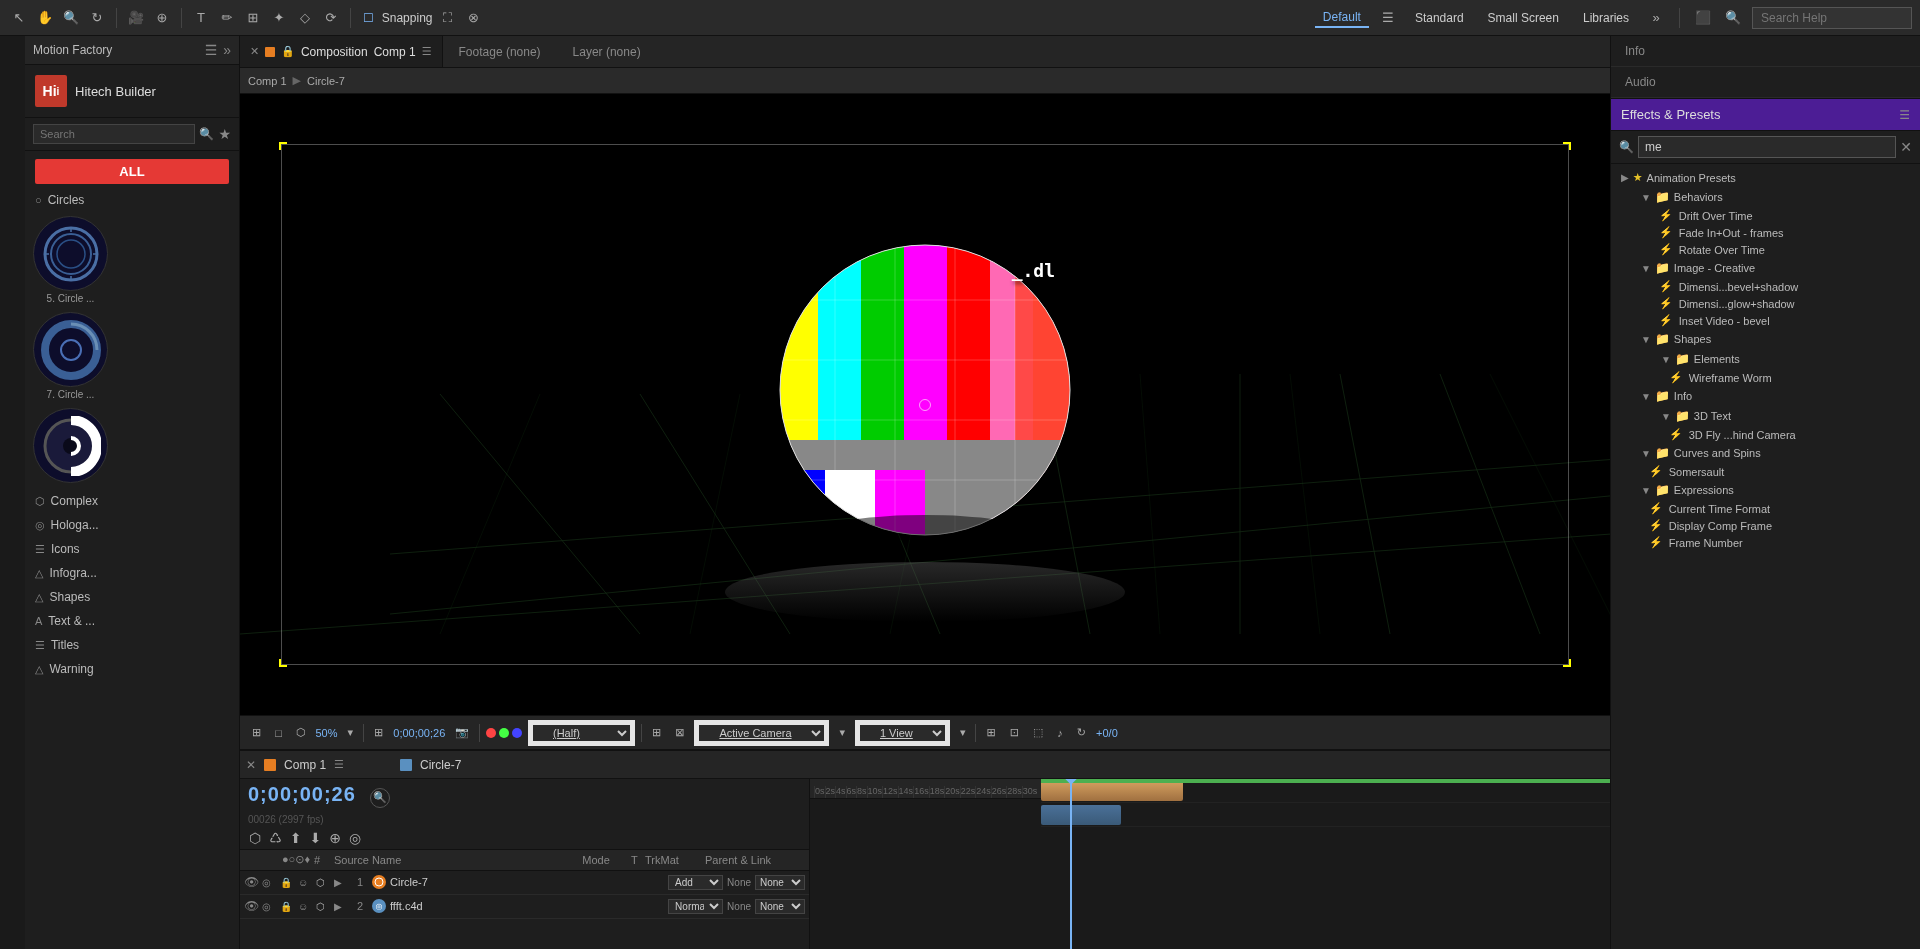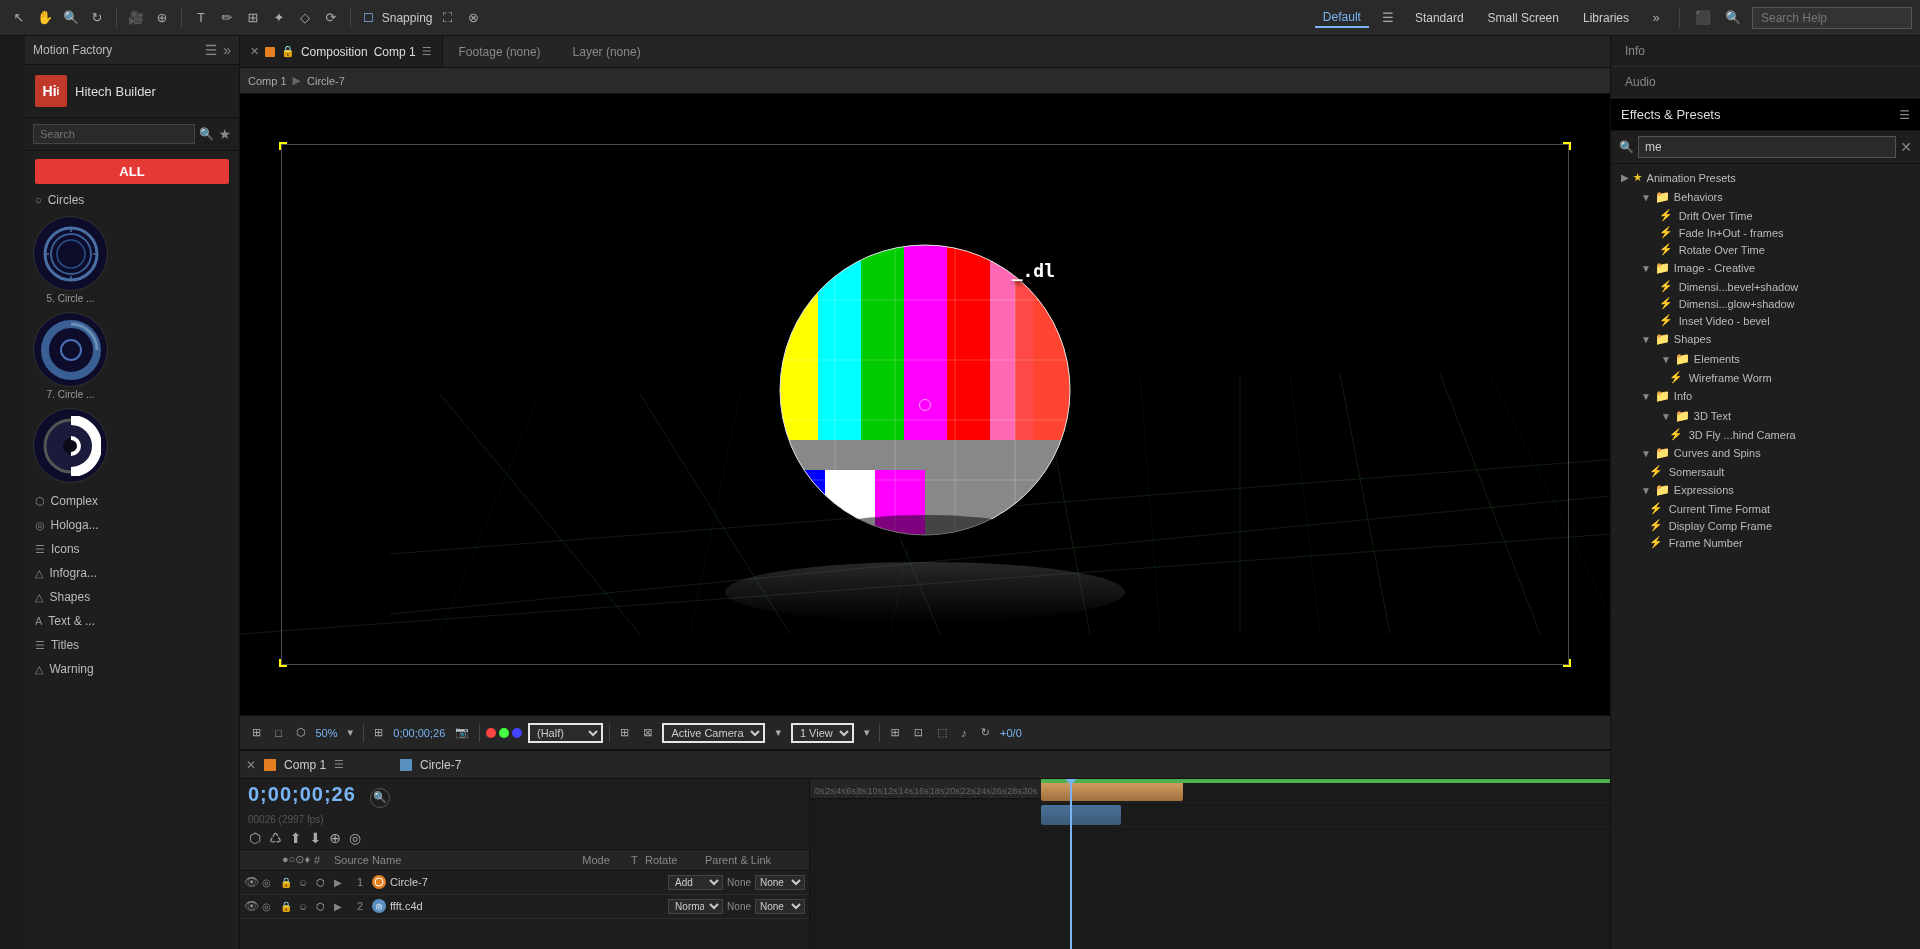--- a/index.html
+++ b/index.html
@@ -283,24 +283,25 @@
       background: none;
       border: none;
       color: #aaa;
       cursor: pointer;
       padding: 2px 4px;
       font-size: 11px;
     }
     .ctrl-separator { width: 1px; height: 18px; background: #444; }
     .ctrl-select {
       background: #2a2a2a;
-      border: 2px solid #e5e5e5;
+      border: 5px solid #e5e5e5;
       color: #ccc;
       font-size: 11px;
-      padding: 1px 3px;
+      padding: 1px 16px;
+      text-decoration: underline;
     }
     .ctrl-value { font-size: 11px; color: #79b4f5; cursor: pointer; }
 
     
     .timeline-area {
       height: 200px;
       background: #1a1a1a;
       border-top: 2px solid #111;
       display: flex;
       flex-direction: column;
@@ -509,21 +510,21 @@
       font-size: 12px;
       color: #888;
       cursor: pointer;
       border-bottom: 1px solid #2a2a2a;
     }
 
     .effects-presets-header {
       display: flex;
       align-items: center;
       padding: 8px 10px;
-      background: #000000;
+      background: #4c1d95;
       border-bottom: 1px solid #111;
       gap: 6px;
     }
     .ep-title {
       font-size: 13px;
       color: #ddd;
       flex: 1;
     }
     .ep-menu { color: #888; cursor: pointer; }
 
@@ -940,21 +941,21 @@
             <button class="tl-ctrl-btn">⊕</button>
             <button class="tl-ctrl-btn">◎</button>
           </div>
 
           <div class="tl-column-headers">
             <span style="width:70px;text-align:right;padding-right:4px;">●○⊙♦</span>
             <span style="width:20px;">#</span>
             <span class="tl-col-label">Source Name</span>
             <span style="width:70px;text-align:center;">Mode</span>
             <span style="width:14px;">T</span>
-            <span style="width:60px;">Rotate</span>
+            <span style="width:60px;">TrkMat</span>
             <span style="width:100px;">Parent &amp; Link</span>
           </div>
 
           <div class="tl-layer-row">
             <span class="tl-eye">👁</span>
             <span style="color:#888;font-size:10px;width:14px;">◎</span>
             <span style="color:#888;font-size:10px;width:14px;">🔒</span>
             <span style="color:#888;font-size:10px;width:14px;">☺</span>
             <span style="color:#aaa;font-size:10px;width:14px;">⬡</span>
             <span style="color:#888;font-size:10px;width:14px;">▶</span>

